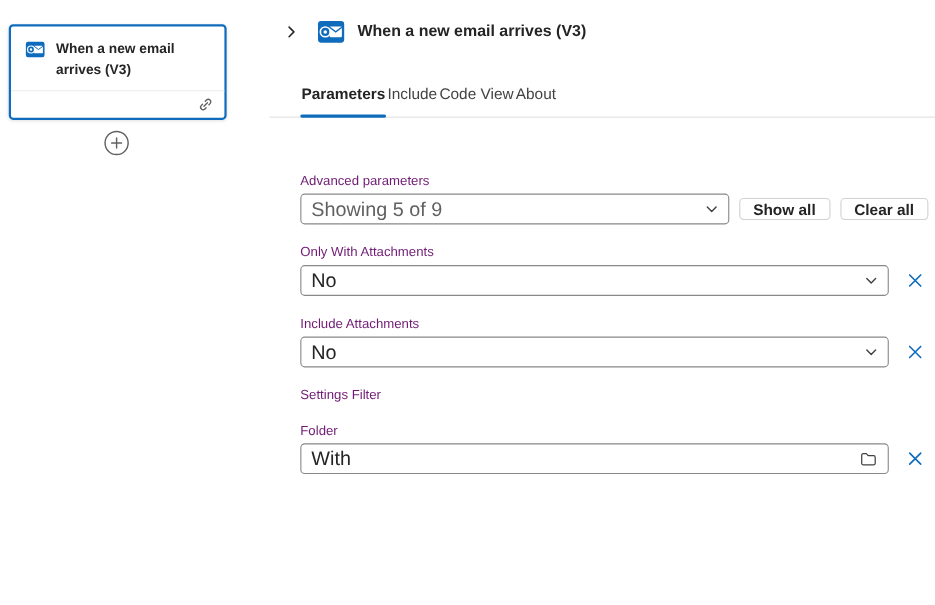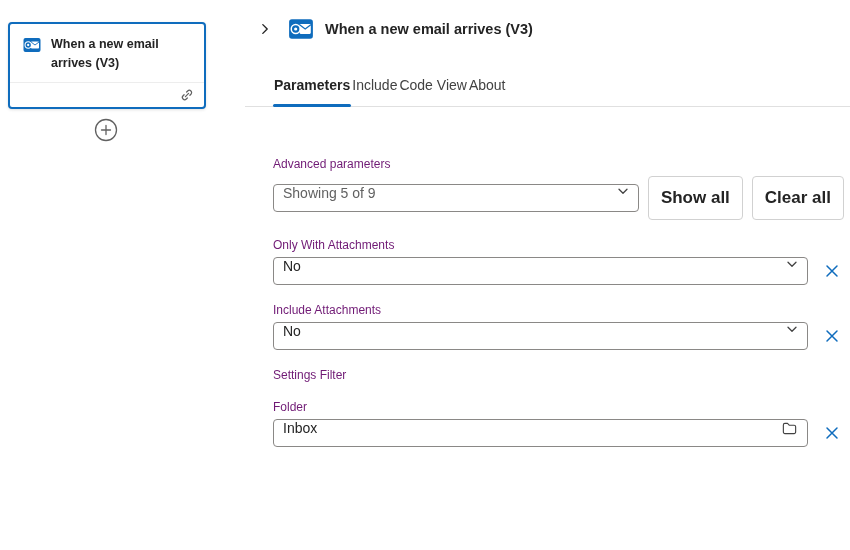--- a/index.html
+++ b/index.html
@@ -32,30 +32,30 @@
   .tabs{display:flex;margin-top:34px;padding:0 0 0 28px;border-bottom:1px solid #e0e0e0;}
   .tab{position:relative;font-size:14px;color:var(--text2);padding:0 1px 13px 1px;cursor:pointer;}
   .tab.active{font-weight:bold;color:var(--text);}
   .tab.active::after{content:"";position:absolute;left:0;right:0;bottom:-1px;height:3px;
     background:var(--accent);border-radius:3px;}
 
   .content{padding:50px 6px 10px 28px;}
   .field-label{font-size:12px;color:#701a75;margin-bottom:5px;}
   .row{display:flex;align-items:center;}
   .combobox,.textbox,.folderbox{height:28px;border:1px solid var(--border);border-radius:4px;
-    background:#fff;display:flex;align-items:flex-start;padding:0 9px;font-size:14px;color:var(--text);}
+    background:#fff;display:flex;align-items:center;padding:0 9px;font-size:18px;color:var(--text);}
   .combobox{justify-content:space-between;cursor:pointer;}
   .combo-text{white-space:nowrap;overflow:hidden;}
   .combo-text.muted{color:#616161;}
   .chev{display:inline-flex;margin-left:8px;}
 
   .adv-row{display:flex;align-items:center;gap:9px;}
   .adv-row .combobox{flex:1;min-width:0;}
-  .btn{height:44px;padding:0 12px;background:#fff;border:1px solid #d1d1d1;border-radius:4px;
-    font-family:inherit;font-size:17px;font-weight:600;color:var(--text);cursor:pointer;white-space:nowrap;}
+  .btn{height:20px;padding:0 12px;background:#fff;border:1px solid #d1d1d1;border-radius:4px;
+    font-family:inherit;font-size:14px;font-weight:600;color:var(--text);cursor:pointer;white-space:nowrap;}
 
   .field{margin-top:18px;}
   .field .row>.combobox,.field .row>.textbox,.field .row>.folderbox{flex:1;min-width:0;}
   .textbox{font-family:inherit;outline:none;}
   .folderbox{justify-content:space-between;}
   .folder-btn{border:none;background:none;padding:0;display:flex;align-items:center;cursor:pointer;}
   .dismiss{flex:none;width:24px;height:24px;margin-left:12px;border:none;background:none;
     display:flex;align-items:center;justify-content:center;cursor:pointer;padding:0;}
 </style>
 </head>
@@ -178,21 +178,21 @@
       </div>
 
       <div class="field">
         <div class="field-label">Settings Filter</div>
       </div>
 
       <div class="field">
         <div class="field-label">Folder</div>
         <div class="row">
           <div class="folderbox">
-            <span class="combo-text">Inbox</span>
+            <span class="combo-text">With</span>
             <button class="folder-btn" aria-label="browse folders">
               <svg width="17" height="17" viewBox="0 0 18 18" fill="none" stroke="#424242" stroke-width="1.2" stroke-linejoin="round">
                 <path d="M2.5 5.2c0-.9.7-1.6 1.6-1.6h2.8l2 2h5a1.6 1.6 0 011.6 1.6v5.6a1.6 1.6 0 01-1.6 1.6H4.1a1.6 1.6 0 01-1.6-1.6V5.2z"></path>
               </svg>
             </button>
           </div>
           <button class="dismiss" aria-label="clear">
             <svg width="14" height="14" viewBox="0 0 14 14" fill="none" stroke="#0f6cbd" stroke-width="1.5" stroke-linecap="round">
                 <path d="M2 2l10 10M12 2L2 12"></path>
               </svg>

